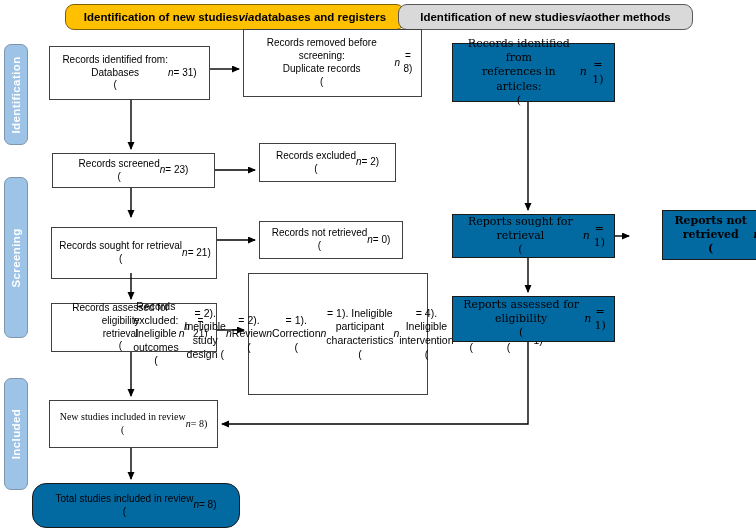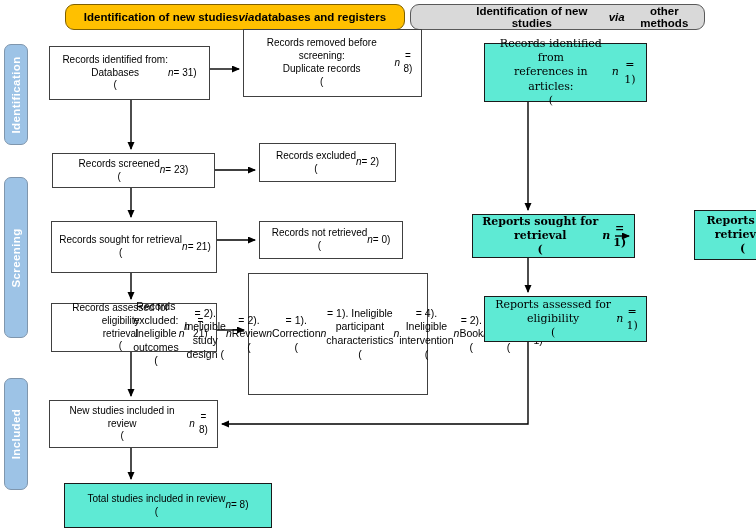--- a/index.html
+++ b/index.html
@@ -7,21 +7,21 @@
     position:relative;width:756px;height:532px;background:#fff;
     font-family:"Liberation Sans",sans-serif;color:#000;overflow:hidden;
   }
   .box{
     position:absolute;box-sizing:border-box;
     display:flex;align-items:center;justify-content:center;
     text-align:center;white-space:pre-line;
     border:1px solid #404040;background:#fff;
     font-size:10px;line-height:1.28;padding:2px 5px;
   }
-  .box.grayfill{background:#5eead4;border-color:#1a1a1a;margin-left:32px;}
+  .box.grayfill{background:#0369a1;border-color:#1a1a1a;}
   .box.serif{font-family:"DejaVu Serif","Liberation Serif",serif;font-size:11px;}
   .box.small{font-size:10.5px;line-height:1.3;}
   .banner{
     position:absolute;box-sizing:border-box;
     display:flex;align-items:center;justify-content:center;text-align:center;
     font-weight:bold;font-size:11.5px;border-radius:9px;border:1.6px solid;
   }
   .banner.yellow{background:#ffc000;border-color:#7f6000;}
   .banner.grayb{background:#d9d9d9;border-color:#595959;}
   .stage{
@@ -34,21 +34,21 @@
     color:#fff;font-weight:bold;font-size:11.5px;letter-spacing:.4px;
   }
   svg.arrows{position:absolute;left:0;top:0;pointer-events:none;}
 </style>
 </head>
 <body>
 
 <div class="canvas">
 
   <div class="banner yellow" style="left:65px;top:4px;width:340px;height:26px;">Identification of new studies <i>via</i> databases and registers</div>
-  <div class="banner grayb" style="left:410px;top:4px;width:295px;height:26px;padding-left:44px;">Identification of new studies <i>via</i> other methods</div>
+  <div class="banner grayb" style="left:398px;top:4px;width:295px;height:26px;">Identification of new studies <i>via</i> other methods</div>
 
   <div class="stage" style="left:4px;top:44px;width:24px;height:101px;">
     <span>Identification</span>
   </div>
   <div class="stage" style="left:4px;top:177px;width:24px;height:161px;">
     <span>Screening</span>
   </div>
   <div class="stage" style="left:4px;top:378px;width:24px;height:112px;">
     <span>Included</span>
   </div>
@@ -56,38 +56,38 @@
   <div class="box" style="left:49px;top:46px;width:161px;height:54px;">Records identified from:
 Databases
 (<i>n</i> = 31)</div>
   <div class="box" style="left:243px;top:29px;width:179px;height:68px;">Records removed before screening:
 Duplicate records
 (<i>n</i> = 8)</div>
   <div class="box" style="left:52px;top:153px;width:163px;height:35px;">Records screened
 (<i>n</i> = 23)</div>
   <div class="box" style="left:259px;top:143px;width:137px;height:39px;">Records excluded
 (<i>n</i> = 2)</div>
-  <div class="box" style="left:51px;top:221px;width:166px;height:52px;padding-left:7px;">Records sought for retrieval
+  <div class="box" style="left:51px;top:227px;width:166px;height:52px;padding-left:7px;">Records sought for retrieval
 (<i>n</i> = 21)</div>
   <div class="box" style="left:259px;top:221px;width:144px;height:38px;align-items:center;">Records not retrieved
 (<i>n</i> = 0)</div>
   <div class="box" style="left:51px;top:303px;width:166px;height:49px;">Records assessed for eligibility
 retrieval
 (<i>n</i> = 21)</div>
   <div class="box small" style="left:248px;top:273px;width:180px;height:122px;">Records excluded:
 Ineligible outcomes (<i>n</i> = 2). Ineligible study design (<i>n</i> = 2). Review (<i>n</i> = 1). Correction (<i>n</i> = 1). Ineligible participant characteristics (<i>n</i> = 4). Ineligible intervention (<i>n</i> = 2). Book (<i>n</i> = 1). Protocol (<i>n</i> = 1)</div>
-  <div class="box" style="left:49px;top:400px;width:169px;height:48px;">New studies included in review
+  <div class="box" style="left:49px;top:400px;width:169px;height:48px;font-family:Liberation Serif, serif;">New studies included in review
 (<i>n</i> = 8)</div>
-  <div class="box grayfill" style="left:32px;top:483px;width:208px;height:45px;">Total studies included in review
+  <div class="box grayfill" style="left:32px;top:483px;width:208px;height:45px;border-radius:14px;">Total studies included in review
 (<i>n</i> = 8)</div>
 
   <div class="box grayfill serif" style="left:452px;top:43px;width:163px;height:59px;">Records identified from
 references in articles:
 (<i>n</i> = 1)</div>
-  <div class="box grayfill serif" style="left:440px;top:214px;width:163px;height:44px;font-weight:bold;">Reports sought for retrieval
+  <div class="box grayfill serif" style="left:452px;top:214px;width:163px;height:44px;">Reports sought for retrieval
 (<i>n</i> = 1)</div>
   <div class="box grayfill serif" style="left:662px;top:210px;width:122px;height:50px;font-weight:bold;">Reports not retrieved
 (<i>n</i> = 0)</div>
   <div class="box grayfill serif" style="left:452px;top:296px;width:163px;height:46px;">Reports assessed for eligibility
 (<i>n</i> = 1)</div>
 
   <svg class="arrows" width="756" height="532" viewBox="0 0 756 532">
     <defs>
       <marker id="ah" markerWidth="9" markerHeight="8" refX="7" refY="3.5" orient="auto" markerUnits="userSpaceOnUse">
         <path d="M0,0 L8,3.5 L0,7 Z" fill="#000"></path>

